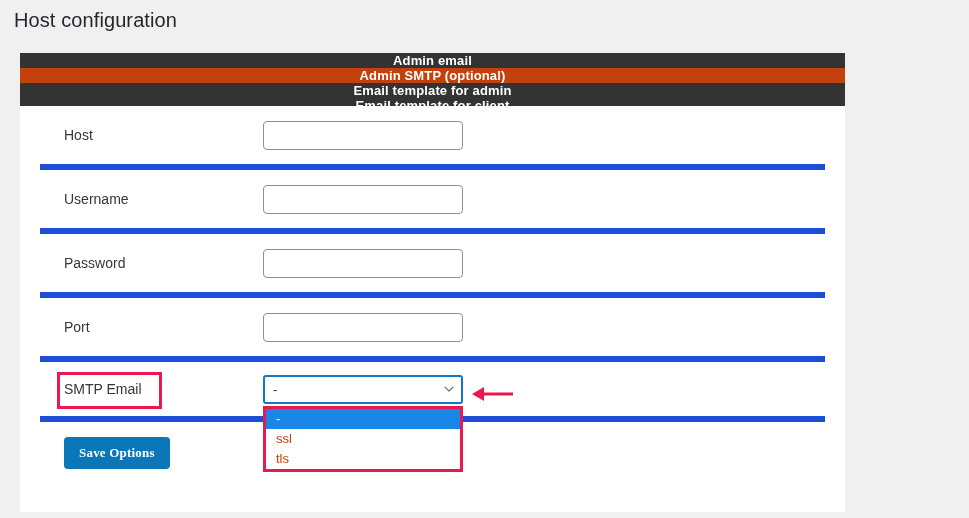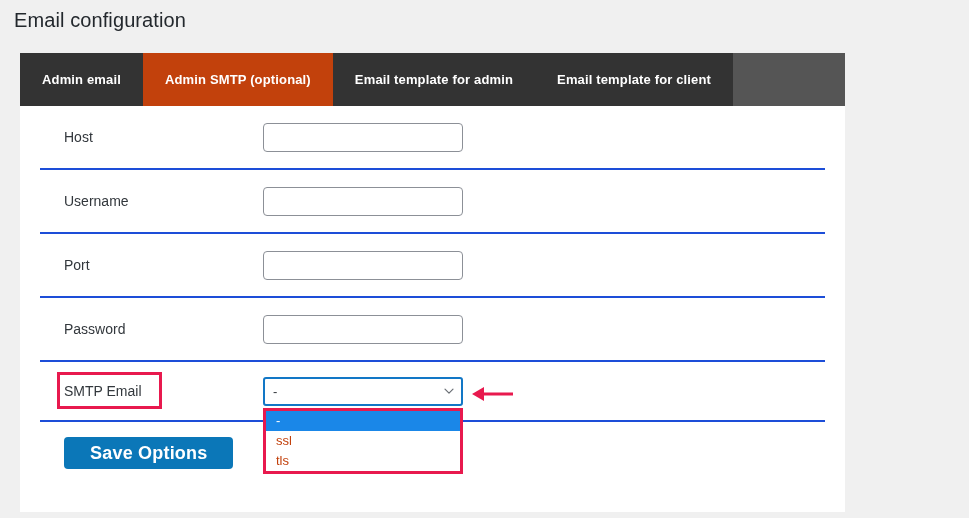--- a/index.html
+++ b/index.html
@@ -41,20 +41,21 @@
   }
 
   
   #tabstrip {
     position: relative;
     height: 53px;
     background: #555555;
     display: flex;
     align-items: stretch;
     overflow: hidden;
+    flex-direction: column;
   }
   .tab {
     display: flex;
     align-items: center;
     justify-content: center;
     background: #333333;
     color: #ffffff;
     font-size: 13px;
     font-weight: bold;
     letter-spacing: 0.15px;
@@ -70,21 +71,21 @@
 
   
   #form-body {
     position: relative;
     padding: 0;
   }
   .form-row {
     position: relative;
     height: 64px;
     margin: 0 20px;
-    border-bottom: 2px solid #1d4ed8;
+    border-bottom: 6px solid #1d4ed8;
     display: flex;
     align-items: center;
     box-sizing: border-box;
   }
   .form-row:last-of-type {
     border-bottom: 1px solid #f1f1f1;
   }
   .field-label {
     width: 223px;
     flex: 0 0 223px;
@@ -205,33 +206,33 @@
     display: flex;
     align-items: center;
     padding-left: 24px;
     box-sizing: border-box;
   }
   #save-options-button {
     background: #0b77b8;
     color: #ffffff;
     border: none;
     border-radius: 4px;
-    font-family: Liberation Sans, sans-serif;
-    font-size: 18px;
+    font-family: Liberation Serif, serif;
+    font-size: 13px;
     font-weight: bold;
     letter-spacing: 0.2px;
-    padding: 9px 26px;
+    padding: 9px 15px;
     cursor: pointer;
     line-height: 14px;
   }
 </style>
 </head>
 <body>
 
-<div id="page-title">Email configuration</div>
+<div id="page-title">Host configuration</div>
 
 <div id="card">
 
   <div id="tabstrip">
     <div class="tab">
       <span>Admin email</span>
     </div>
     <div class="tab active">
       <span>Admin SMTP (optional)</span>
     </div>
@@ -249,26 +250,26 @@
       <div class="field-label">Host</div>
       <input class="text-input" type="text" placeholder="" style="">
     </div>
 
     <div class="form-row">
       <div class="field-label">Username</div>
       <input class="text-input" type="text" placeholder="" style="">
     </div>
 
     <div class="form-row">
+      <div class="field-label">Password</div>
+      <input class="text-input" type="text" placeholder="" style="">
+    </div>
+
+    <div class="form-row">
       <div class="field-label">Port</div>
-      <input class="text-input" type="text" placeholder="" style="">
-    </div>
-
-    <div class="form-row">
-      <div class="field-label">Password</div>
       <input class="text-input" type="text" placeholder="" style="">
     </div>
 
     <div class="form-row" id="row-smtp-secure">
       <div class="label-highlight-box"></div>
       <div class="field-label" id="smtp-secure-label">SMTP Email</div>
 
       <div class="select-wrap">
         <div id="smtp-secure-select">
           <span>-</span>

